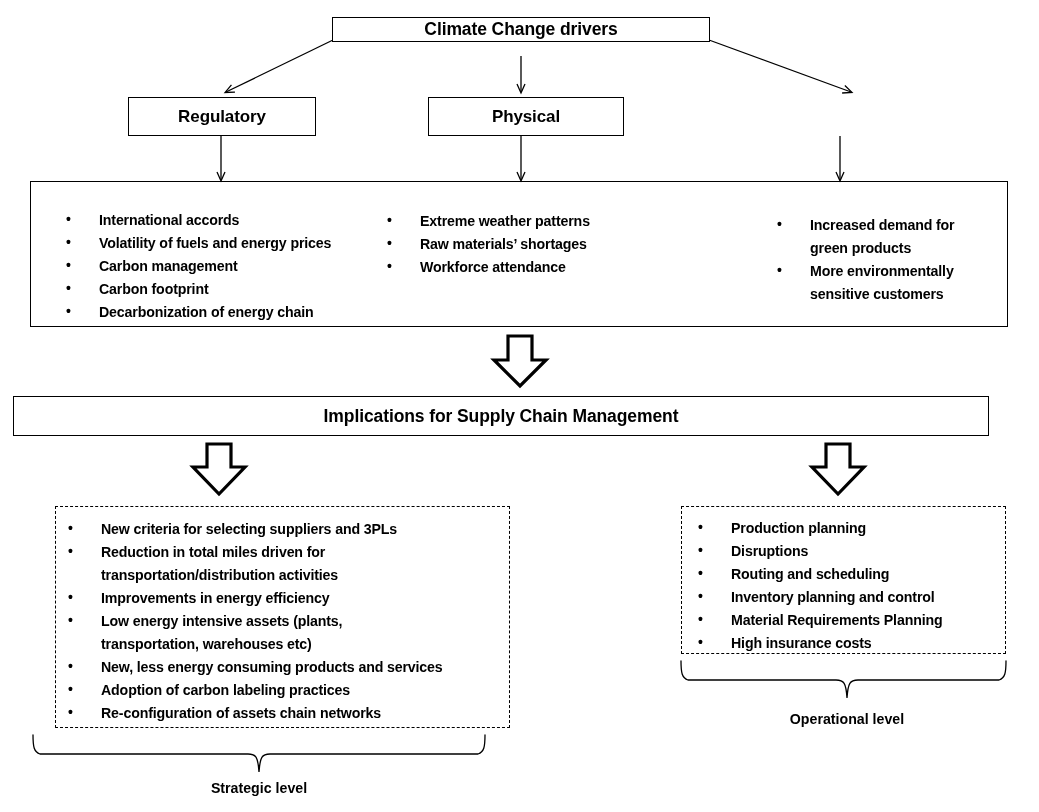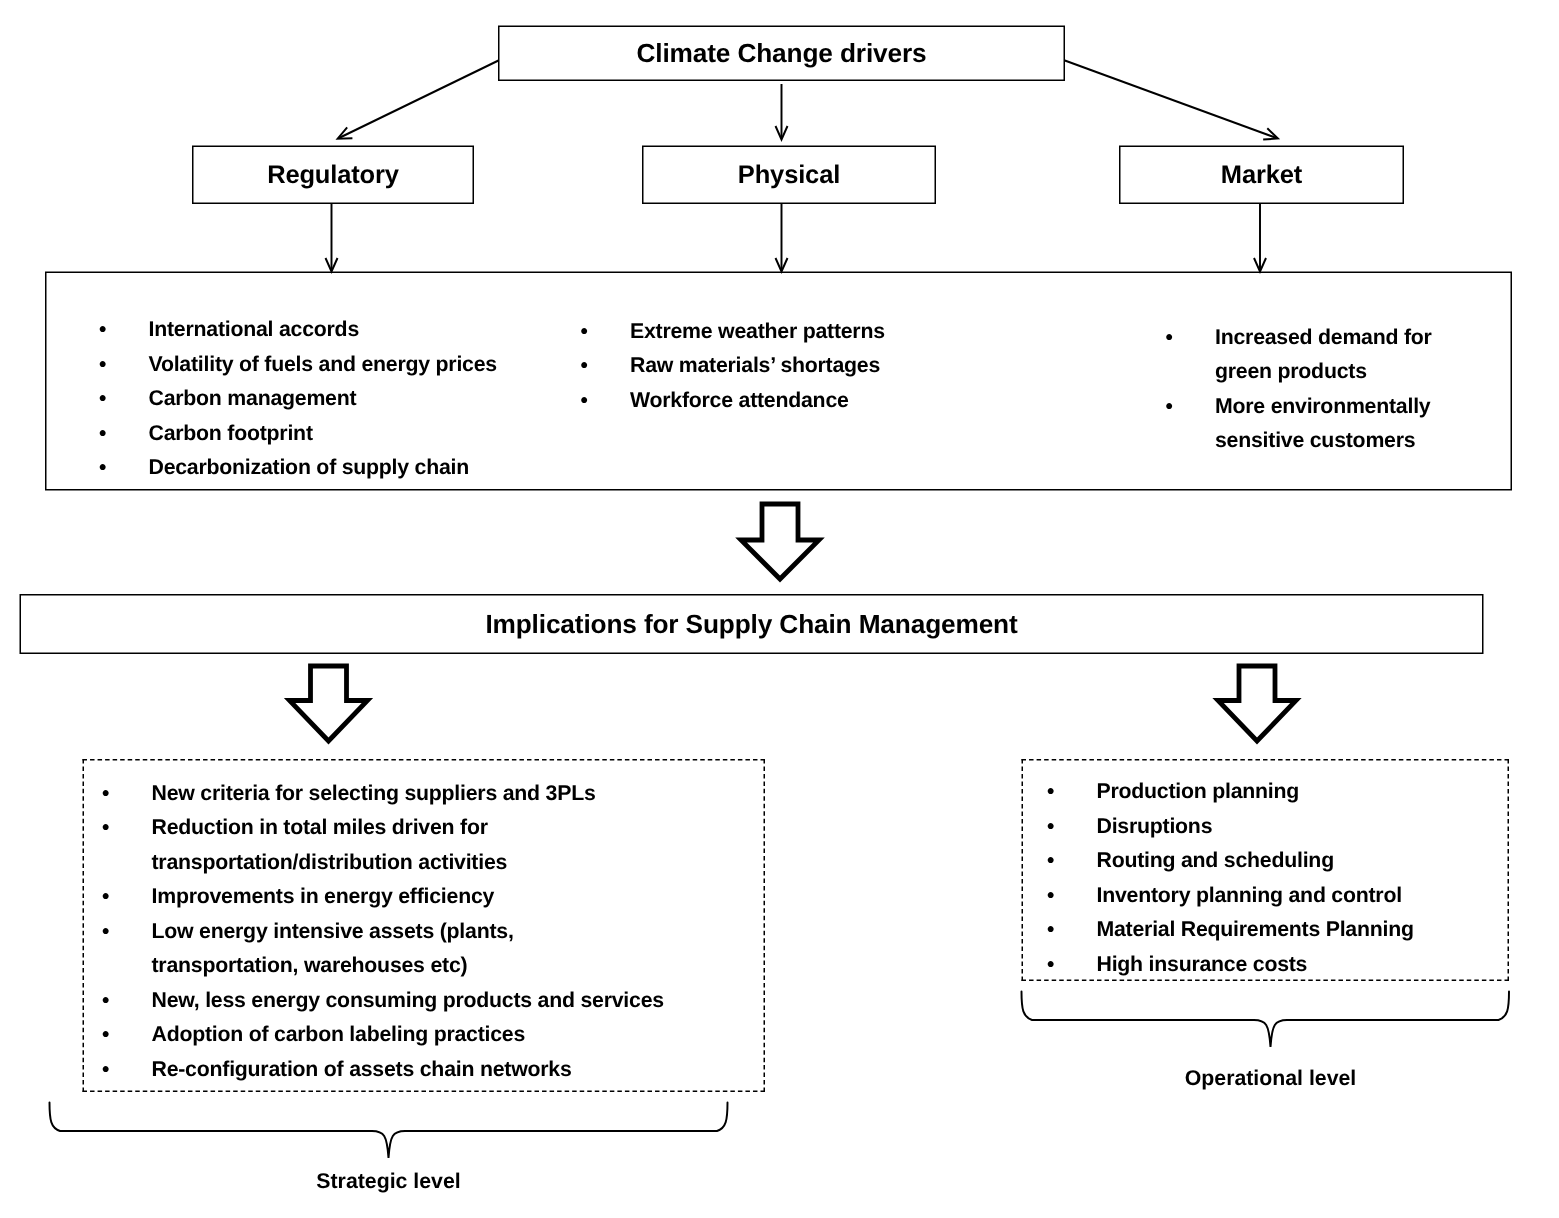--- a/index.html
+++ b/index.html
@@ -123,44 +123,41 @@
 
     <path d="M826,444 L850,444 L850,467 L864,467 L838,494 L812,467 L826,467 Z" fill="#ffffff" stroke="#000" stroke-width="3.2" stroke-linejoin="miter"></path>
 
     <path d="M33,735 C33,747 34,752 40,754 L248,754 C256,754 258,757 259,772
              C260,757 262,754 270,754 L478,754 C484,752 485,747 485,735" fill="none" stroke="#000" stroke-width="1.3" stroke-linecap="round"></path>
 
     <path d="M681,661 C681,673 682,678 688,680 L836,680 C844,680 846,683 847,698
              C848,683 850,680 858,680 L999,680 C1005,678 1006,673 1006,661" fill="none" stroke="#000" stroke-width="1.3" stroke-linecap="round"></path>
   </svg>
 
-  <div class="node title-node" style="left:332px; top:17px; width:378px; height:37px;">
+  <div class="node title-node" style="left:332px; top:17px; width:378px; height:25px;">
     <span>Climate Change drivers</span>
   </div>
 
   <div class="node cat-node" style="left:128px; top:97px; width:188px; height:39px;">
     <span>Regulatory</span>
   </div>
 
   <div class="node cat-node" style="left:428px; top:97px; width:196px; height:39px;">
     <span>Physical</span>
   </div>
 
-  <div class="node cat-node" style="left:746px; top:97px; width:190px; height:39px;">
-    <span>Market</span>
-  </div>
 
   <div class="panel solid" style="left:30px; top:181px; width:978px; height:146px;">
 
     <ul class="blist bullet-group" style="left:35px; top:27px; width:310px;">
       <li>International accords</li>
       <li>Volatility  of fuels and energy prices</li>
       <li>Carbon management</li>
       <li>Carbon footprint</li>
-      <li>Decarbonization of supply chain</li>
+      <li>Decarbonization of energy chain</li>
     </ul>
 
     <ul class="blist bullet-group" style="left:356px; top:28px; width:260px;">
       <li>Extreme weather patterns</li>
       <li>Raw materials’ shortages</li>
       <li>Workforce attendance</li>
     </ul>
 
     <ul class="blist bullet-group" style="left:746px; top:32px; width:200px;">
       <li class="wrap2">Increased demand for green products</li>

